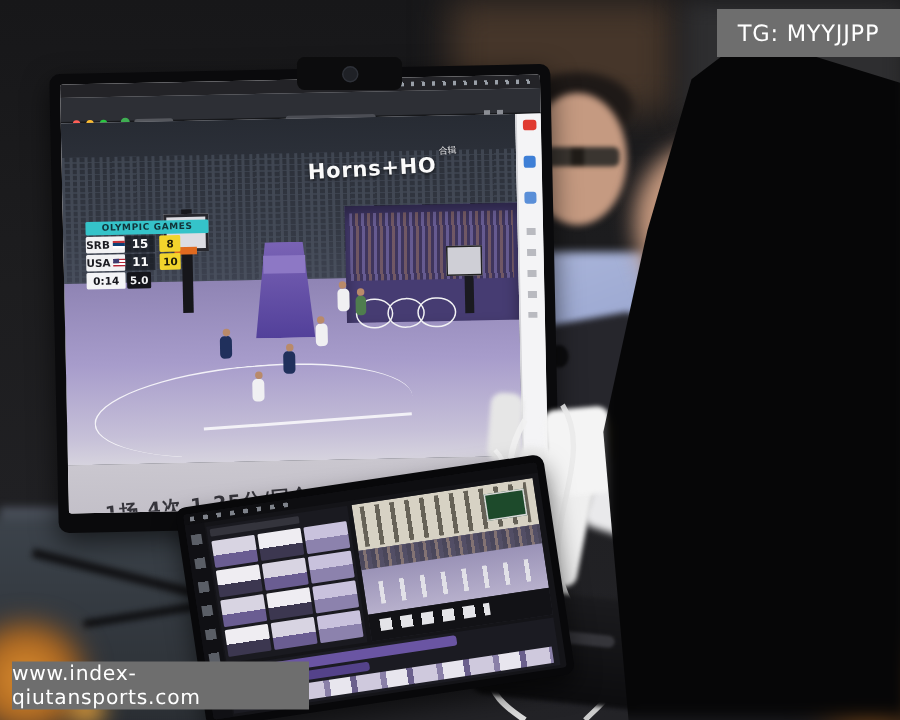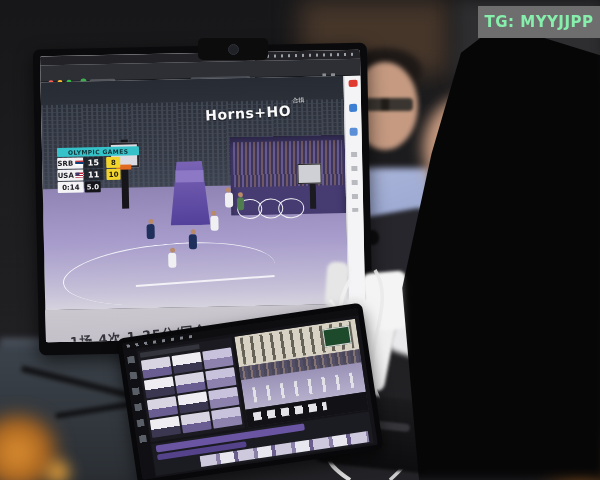--- a/index.html
+++ b/index.html
@@ -170,21 +170,21 @@
   .lbottombar{left:0;top:80%;width:100%;height:20%;background:#121216;}
   .lchips{left:6%;top:85%;width:60%;height:8%;
     background:repeating-linear-gradient(90deg,#e4e4e8 0 8px,transparent 8px 14px);}
   .ltimeline{left:14px;top:104px;width:220px;height:32px;background:#1b1b22;}
   .lt-bar1{left:18px;top:106px;width:150px;height:7px;background:#6a55a3;border-radius:2px;}
   .lt-bar2{left:18px;top:115px;width:90px;height:6px;background:#54428a;border-radius:2px;}
   .lt-strip{left:60px;top:123px;width:170px;height:11px;
     background:repeating-linear-gradient(90deg,#cfc9dd 0 16px,#8a80a8 16px 20px,#e8e6ee 20px 34px,#6a5f8c 34px 38px);}
 
   
-  .badge{background:#6e6e6e;color:#86efac;font-weight:bold;z-index:10;display:flex;
+  .badge{background:#6e6e6e;color:#ffffff;font-weight:normal;z-index:10;display:flex;
     align-items:center;justify-content:center;letter-spacing:.5px;}
   .badge-tg{right:0;top:6px;width:122px;height:32px;font-size:15px;}
   .badge-site{left:8px;top:441px;width:198px;height:32px;font-size:13.5px;}
 </style>
 </head>
 <body>
 
 <div id="photo">
 
   <div class="abs bg-brown"></div>
@@ -359,13 +359,14 @@
     </div>
   </div>
 
   <div class="abs silhouette"></div>
 
   <div class="abs bokeh bokeh-l1"></div>
   <div class="abs bokeh bokeh-l2"></div>
   <div class="abs bokeh bokeh-r1"></div>
 
   <div class="abs badge badge-tg">TG: MYYJJPP</div>
+  <div class="abs badge badge-site">www.index-qiutansports.com</div>
 </div>
 
 </body></html>

